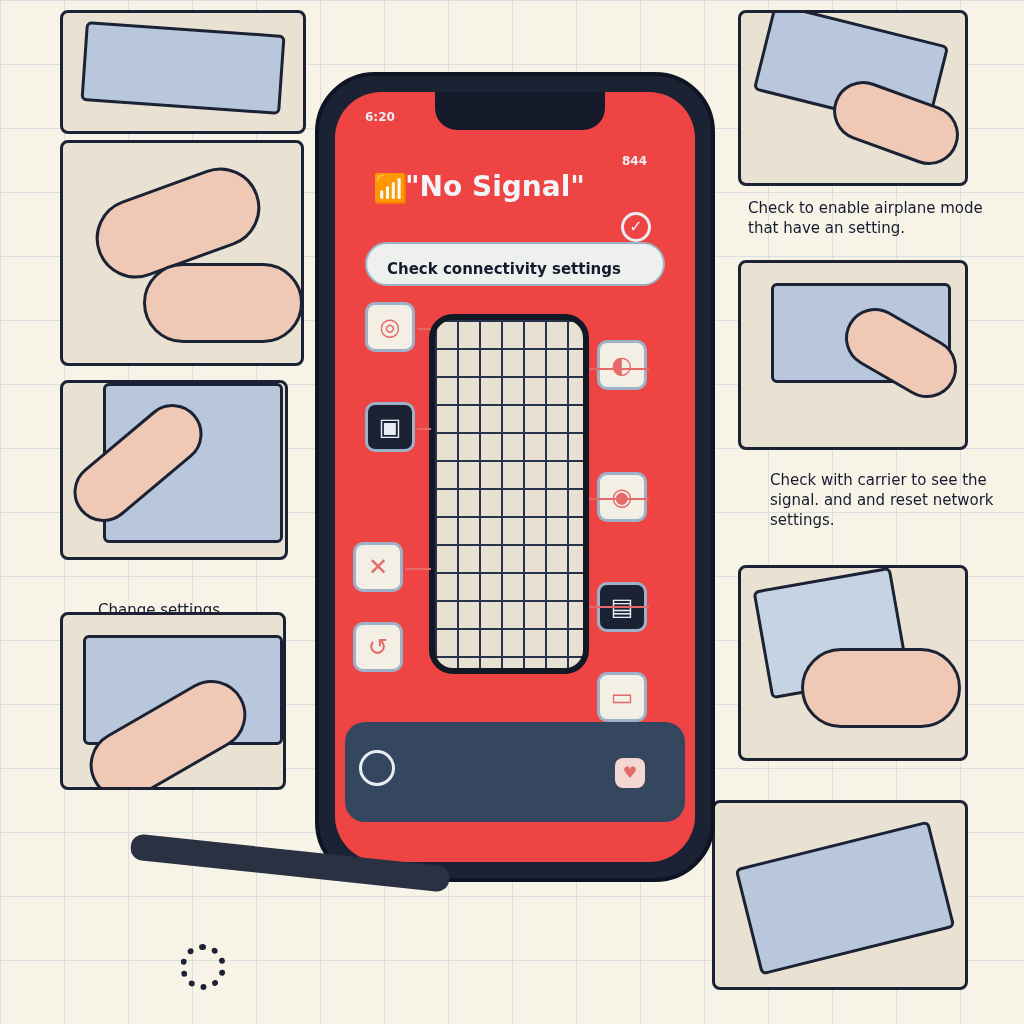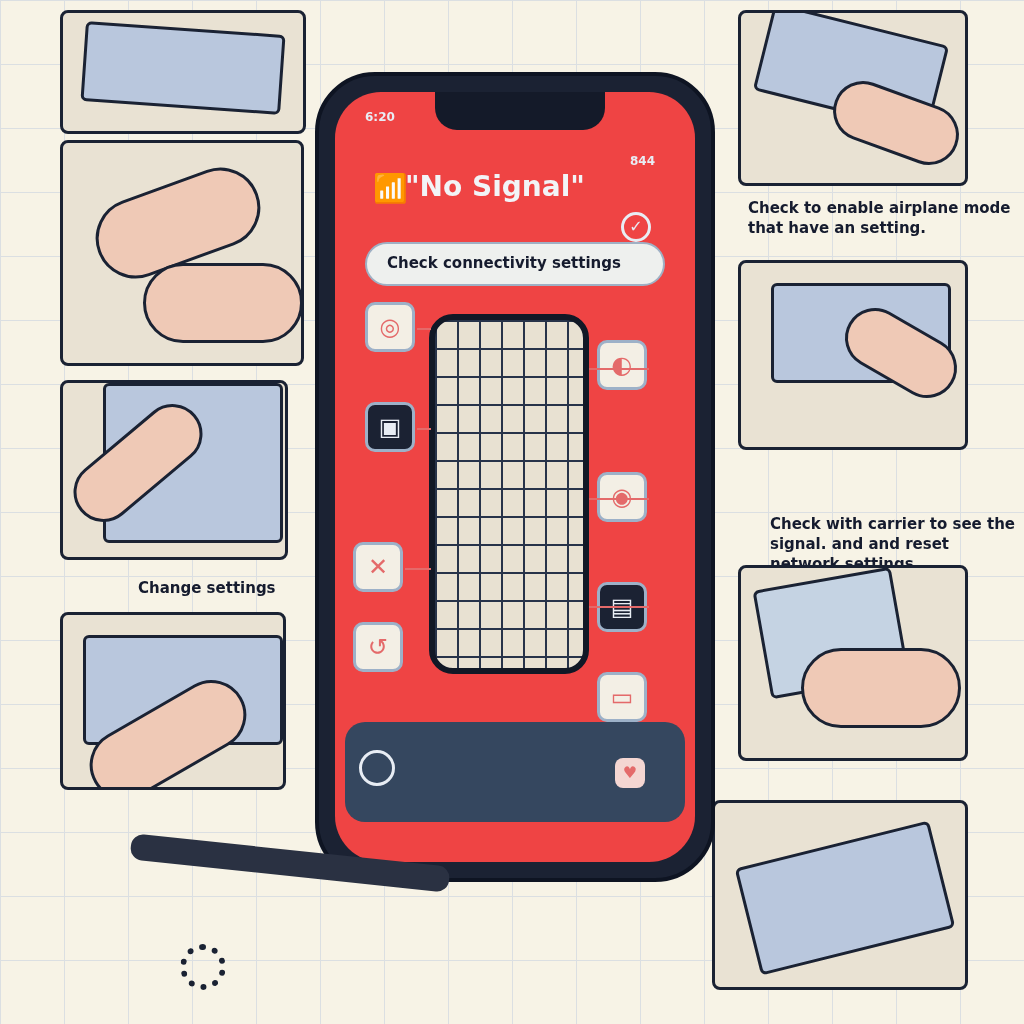--- a/index.html
+++ b/index.html
@@ -21,42 +21,42 @@
     position: absolute; border: 3px solid #1a2233; border-radius: 8px;
     background: #e9e2d3; overflow: hidden;
   }
   .panel .screen {
     position: absolute; background: #b9c7dd; border: 3px solid #1a2233; border-radius: 6px;
   }
   .panel .hand {
     position: absolute; background: #efc9b6; border: 3px solid #1a2233; border-radius: 40px;
   }
   .caption {
-    position: absolute; color: #151b2e; font-weight: bold; font-size: 15px; line-height: 20px;
+    position: absolute; color: #151b2e; font-weight: normal; font-size: 15px; line-height: 20px;
   }
   .phone {
     position: absolute; left: 315px; top: 72px; width: 400px; height: 810px;
     background: #1b2233; border-radius: 60px; border: 4px solid #0e1422;
   }
   .phone-screen {
     position: absolute; left: 16px; top: 16px; right: 16px; bottom: 16px;
     background: #ef4444; border-radius: 46px; overflow: hidden;
   }
   .notch {
     position: absolute; left: 100px; top: 0; width: 170px; height: 38px;
     background: #141a29; border-radius: 0 0 22px 22px;
   }
   .status { position: absolute; color: #e8edf4; font-size: 12px; font-weight: bold; }
   .title {
     position: absolute; left: 70px; top: 78px; color: #f2f4f7; font-size: 28px; font-weight: bold;
   }
   .pill {
     position: absolute; left: 30px; top: 150px; width: 300px; height: 44px;
     background: #eef0ee; border-radius: 22px; border: 2px solid #9fb0c4;
-    font-size: 15px; font-weight: bold; color: #151b2e; padding: 10px 20px;
+    font-size: 15px; font-weight: bold; color: #151b2e; padding: 16px 20px;
   }
   .inner-phone {
     position: absolute; left: 94px; top: 222px; width: 160px; height: 360px;
     background: #e8e1d2; border: 6px solid #111826; border-radius: 24px;
     background-image:
       linear-gradient(#27334a 2px, transparent 2px),
       linear-gradient(90deg, #27334a 2px, transparent 2px);
     background-size: 22px 28px;
   }
   .app-icon {
@@ -85,49 +85,49 @@
   <div class="screen" style="left:20px;top:15px;width:200px;height:80px;transform:rotate(4deg);"></div>
 </div>
 <div class="panel" style="left:60px;top:140px;width:244px;height:226px;">
   <div class="hand" style="left:30px;top:40px;width:170px;height:80px;transform:rotate(-20deg);"></div>
   <div class="hand" style="left:80px;top:120px;width:160px;height:80px;"></div>
 </div>
 <div class="panel" style="left:60px;top:380px;width:228px;height:180px;">
   <div class="screen" style="left:40px;top:0;width:180px;height:160px;"></div>
   <div class="hand" style="left:0;top:50px;width:150px;height:60px;transform:rotate(-40deg);"></div>
 </div>
-<div class="caption" style="left:98px;top:578px;margin-left:40px;">Change settings</div>
+<div class="caption" style="left:98px;top:600px;">Change settings</div>
 <div class="panel" style="left:60px;top:612px;width:226px;height:178px;">
   <div class="screen" style="left:20px;top:20px;width:200px;height:110px;"></div>
   <div class="hand" style="left:20px;top:90px;width:170px;height:70px;transform:rotate(-30deg);"></div>
 </div>
 
 <div class="panel" style="left:738px;top:10px;width:230px;height:176px;">
   <div class="screen" style="left:20px;top:10px;width:180px;height:90px;transform:rotate(14deg);"></div>
   <div class="hand" style="left:90px;top:80px;width:130px;height:60px;transform:rotate(20deg);"></div>
 </div>
 <div class="caption" style="left:748px;top:198px;width:270px;">Check to enable airplane mode that have an setting.</div>
 <div class="panel" style="left:738px;top:260px;width:230px;height:190px;">
   <div class="screen" style="left:30px;top:20px;width:180px;height:100px;"></div>
   <div class="hand" style="left:100px;top:60px;width:120px;height:60px;transform:rotate(30deg);"></div>
 </div>
-<div class="caption" style="left:770px;top:470px;width:250px;margin-top:44px;">Check with carrier to see the signal. and and reset network settings.</div>
+<div class="caption" style="left:770px;top:470px;width:250px;">Check with carrier to see the signal. and and reset network settings.</div>
 <div class="panel" style="left:738px;top:565px;width:230px;height:196px;">
   <div class="screen" style="left:20px;top:10px;width:140px;height:110px;transform:rotate(-10deg);background:#c5d3e3;"></div>
   <div class="hand" style="left:60px;top:80px;width:160px;height:80px;"></div>
 </div>
 <div class="panel" style="left:712px;top:800px;width:256px;height:190px;">
   <div class="screen" style="left:30px;top:40px;width:200px;height:110px;transform:rotate(-14deg);"></div>
 </div>
 
 <div class="phone">
   <div class="phone-screen">
     <div class="notch"></div>
     <div class="status" style="left:30px;top:18px;">6:20</div>
-    <div class="status" style="right:40px;top:62px;">844</div>
+    <div class="status" style="right:48px;top:62px;">844</div>
     <div style="position:absolute;left:38px;top:80px;color:#e8edf4;font-size:28px;">📶</div>
     <div class="title">"No Signal"</div>
     <div style="position:absolute;right:44px;top:120px;width:30px;height:30px;border:3px solid #e8edf4;border-radius:50%;color:#e8edf4;text-align:center;line-height:24px;">✓</div>
     <div class="pill">Check connectivity settings</div>
 
     <div class="inner-phone"></div>
 
     <div class="app-icon" style="left:30px;top:210px;">◎</div>
     <div class="app-icon" style="left:30px;top:310px;background:#1b2233;color:#e8edf4;">▣</div>
     <div class="app-icon" style="left:18px;top:450px;">✕</div>

